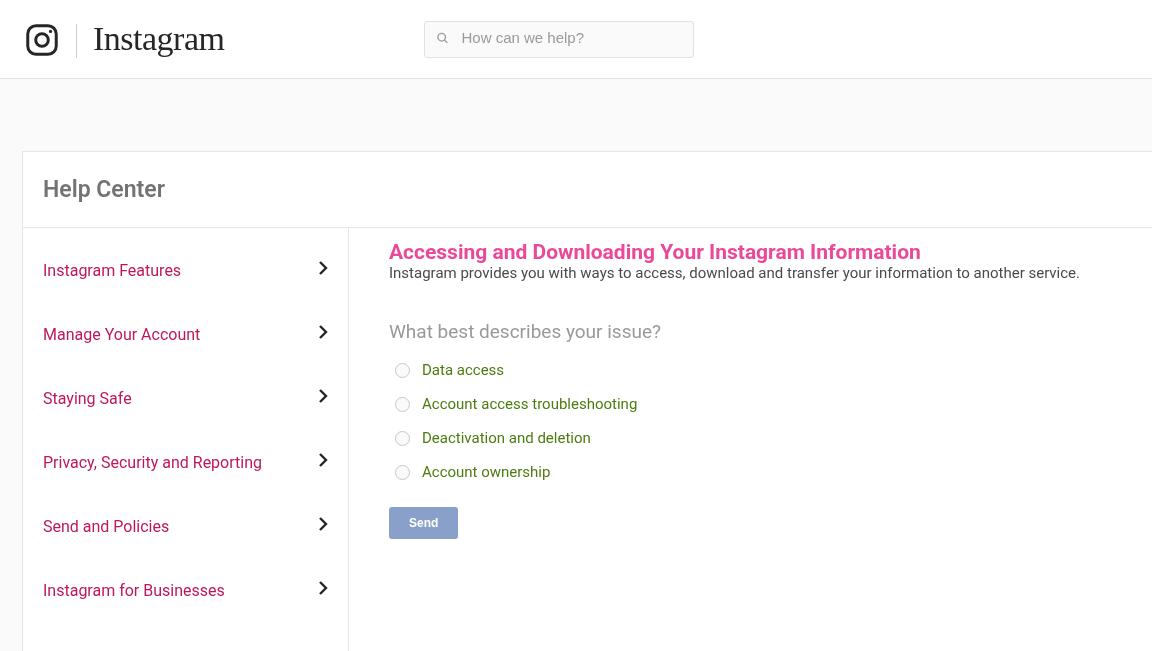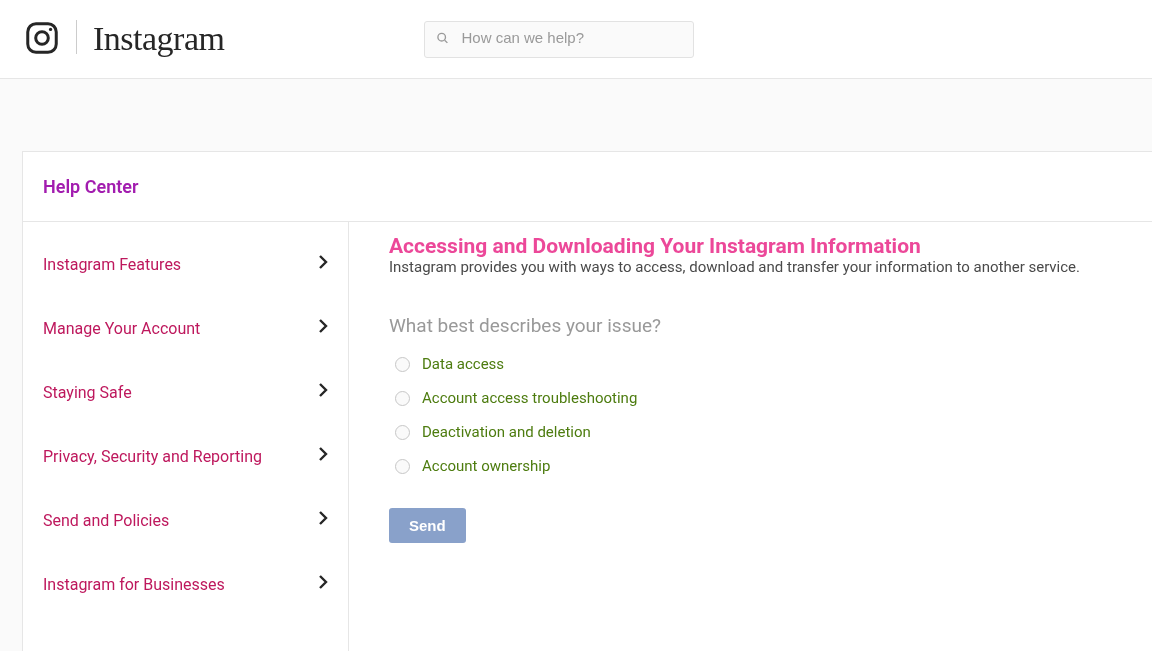--- a/index.html
+++ b/index.html
@@ -14,21 +14,21 @@
     }
     .top-header {
       background: #fff;
       border-bottom: 1px solid #e6e6e6;
       padding: 20px 24px;
       display: flex;
       align-items: center;
     }
     .logo-group {
       display: flex;
-      align-items: flex-start;
+      align-items: flex-end;
       gap: 16px;
     }
     .logo-icon svg {
       display: block;
     }
     .divider-vert {
       width: 1px;
       height: 34px;
       background: #ccc;
     }
@@ -72,23 +72,23 @@
       margin-left: 22px;
       border: 1px solid #e6e6e6;
       border-right: none;
       background: #fff;
     }
     .help-title-row {
       padding: 24px 20px;
       border-bottom: 1px solid #e6e6e6;
     }
     .help-title {
-      font-size: 18px;
+      font-size: 23px;
       font-weight: 600;
-      color: #a21caf;
+      color: #737373;
     }
     .content-row {
       display: flex;
     }
     .sidebar {
       width: 326px;
       border-right: 1px solid #e6e6e6;
       padding: 10px 0 60px 0;
     }
     .sidebar-item {
@@ -138,27 +138,27 @@
       border-radius: 50%;
       background: #fafafa;
       cursor: pointer;
       flex-shrink: 0;
     }
     .radio-label {
       font-size: 15px;
       color: #4d7c0f;
     }
     .send-btn {
-      margin-top: 21px;
+      margin-top: 14px;
       background: #89a1ca;
       color: #fff;
       border: none;
       border-radius: 3px;
       padding: 9px 20px;
-      font-size: 15px;
+      font-size: 12px;
       font-weight: 600;
       cursor: pointer;
     }
   </style>
 </head>
 <body>
 
 <div class="top-header">
   <div class="logo-group">
     <span class="logo-icon">

